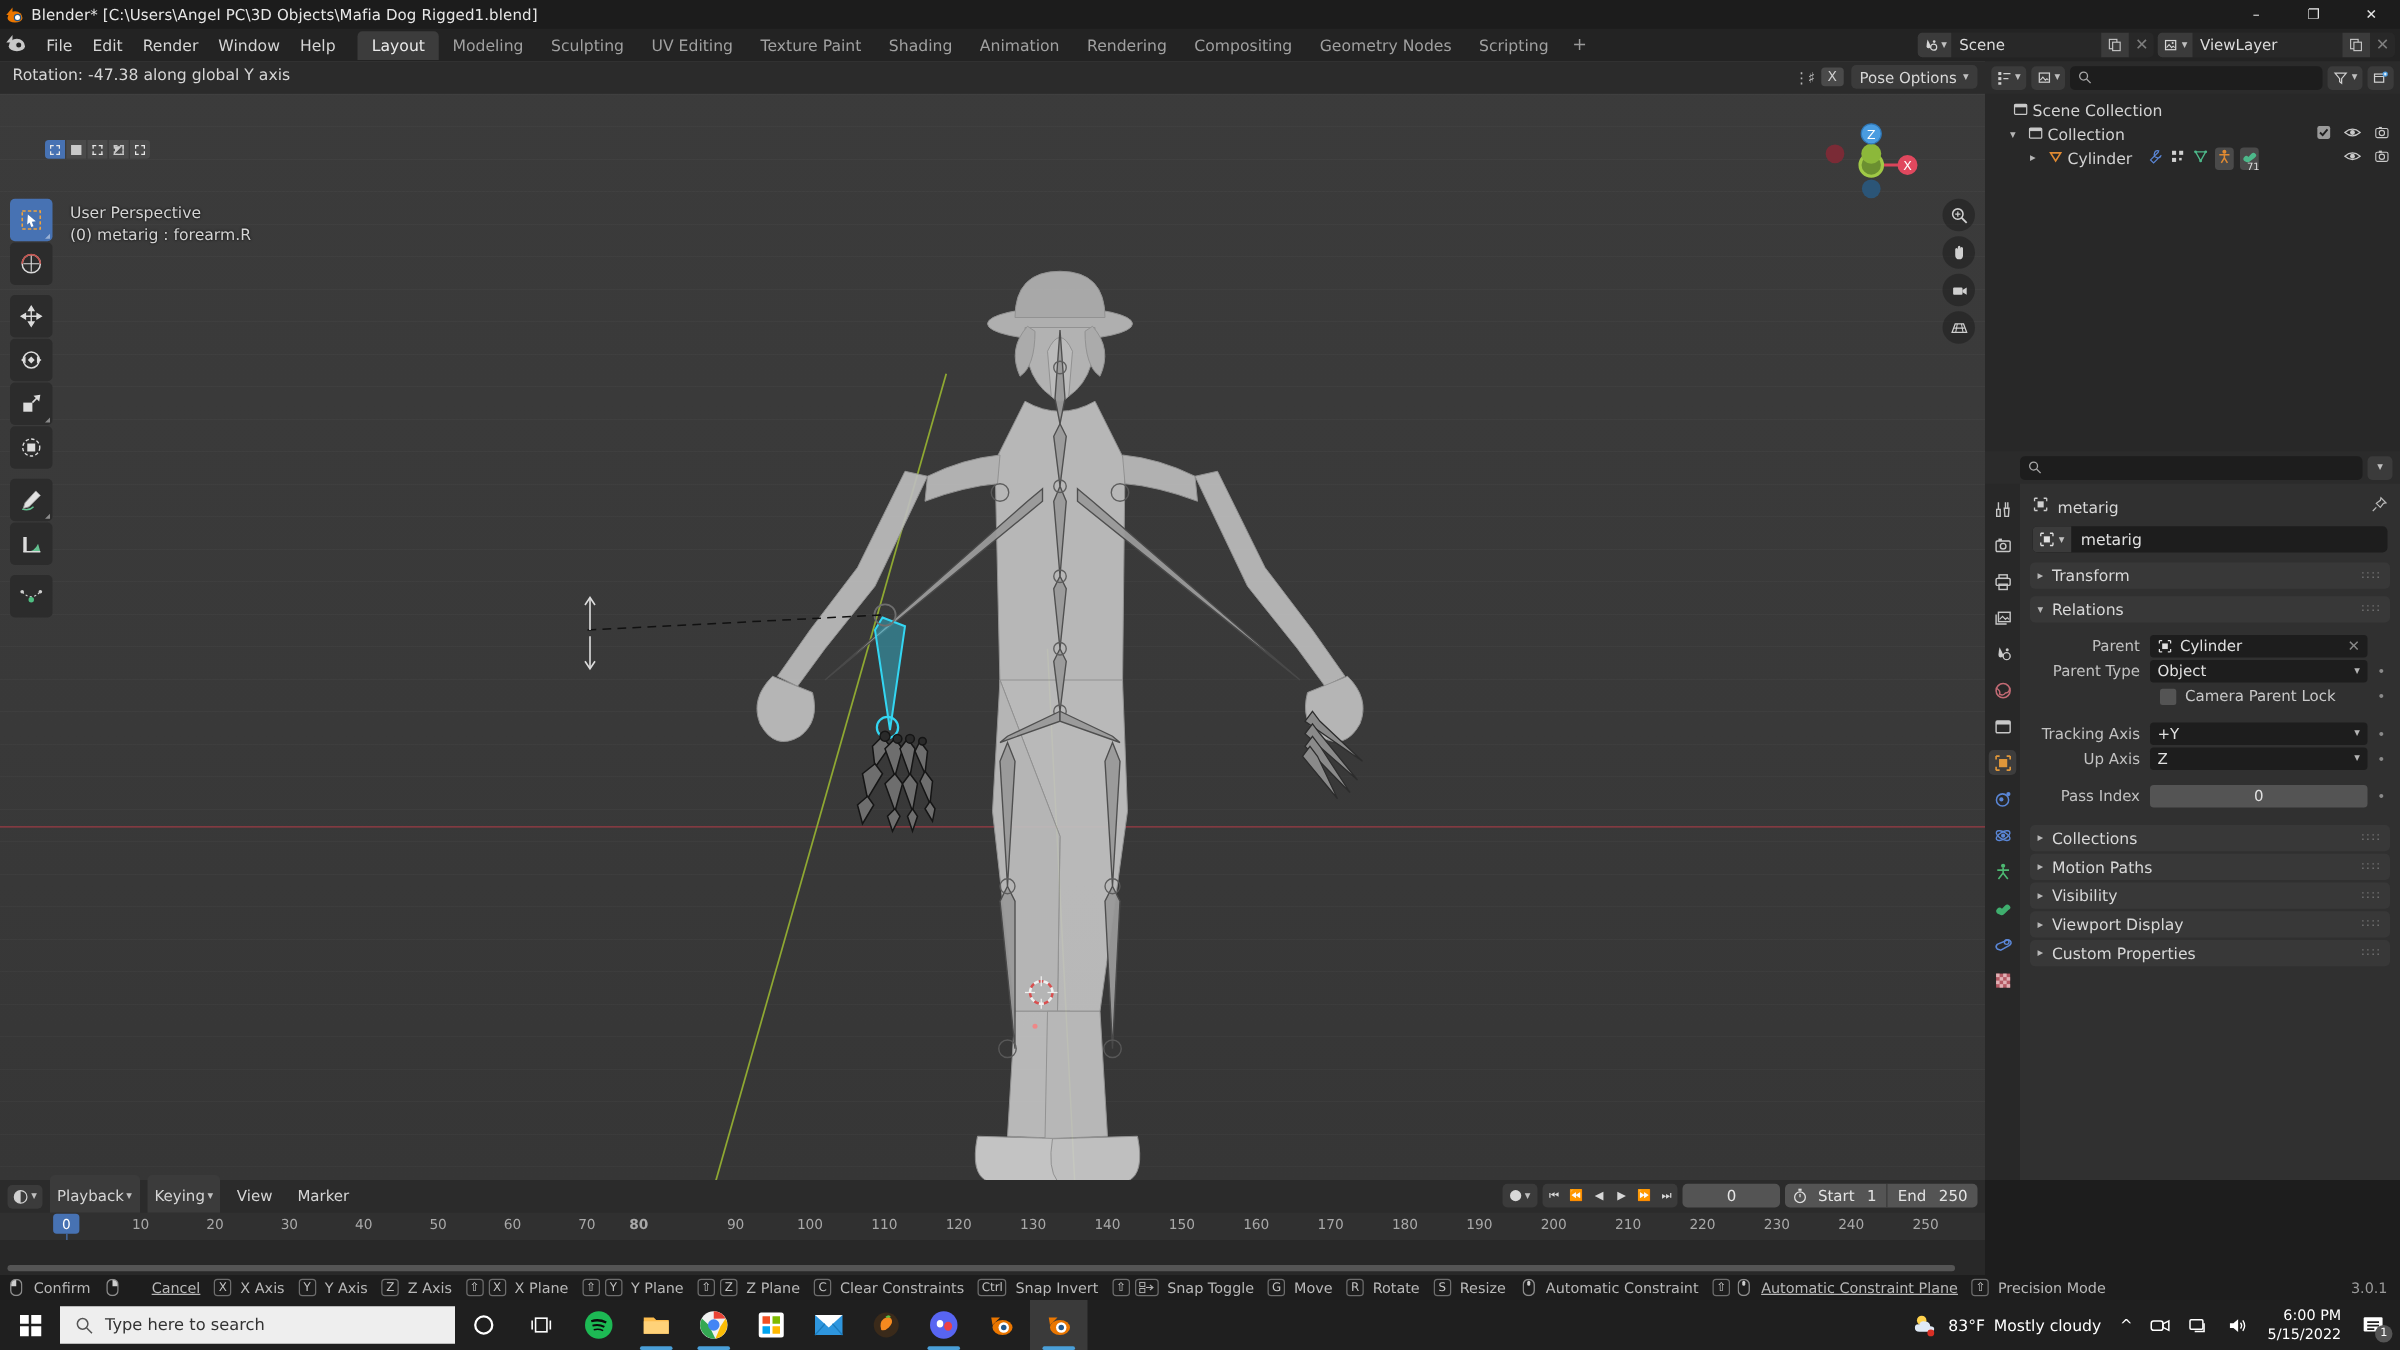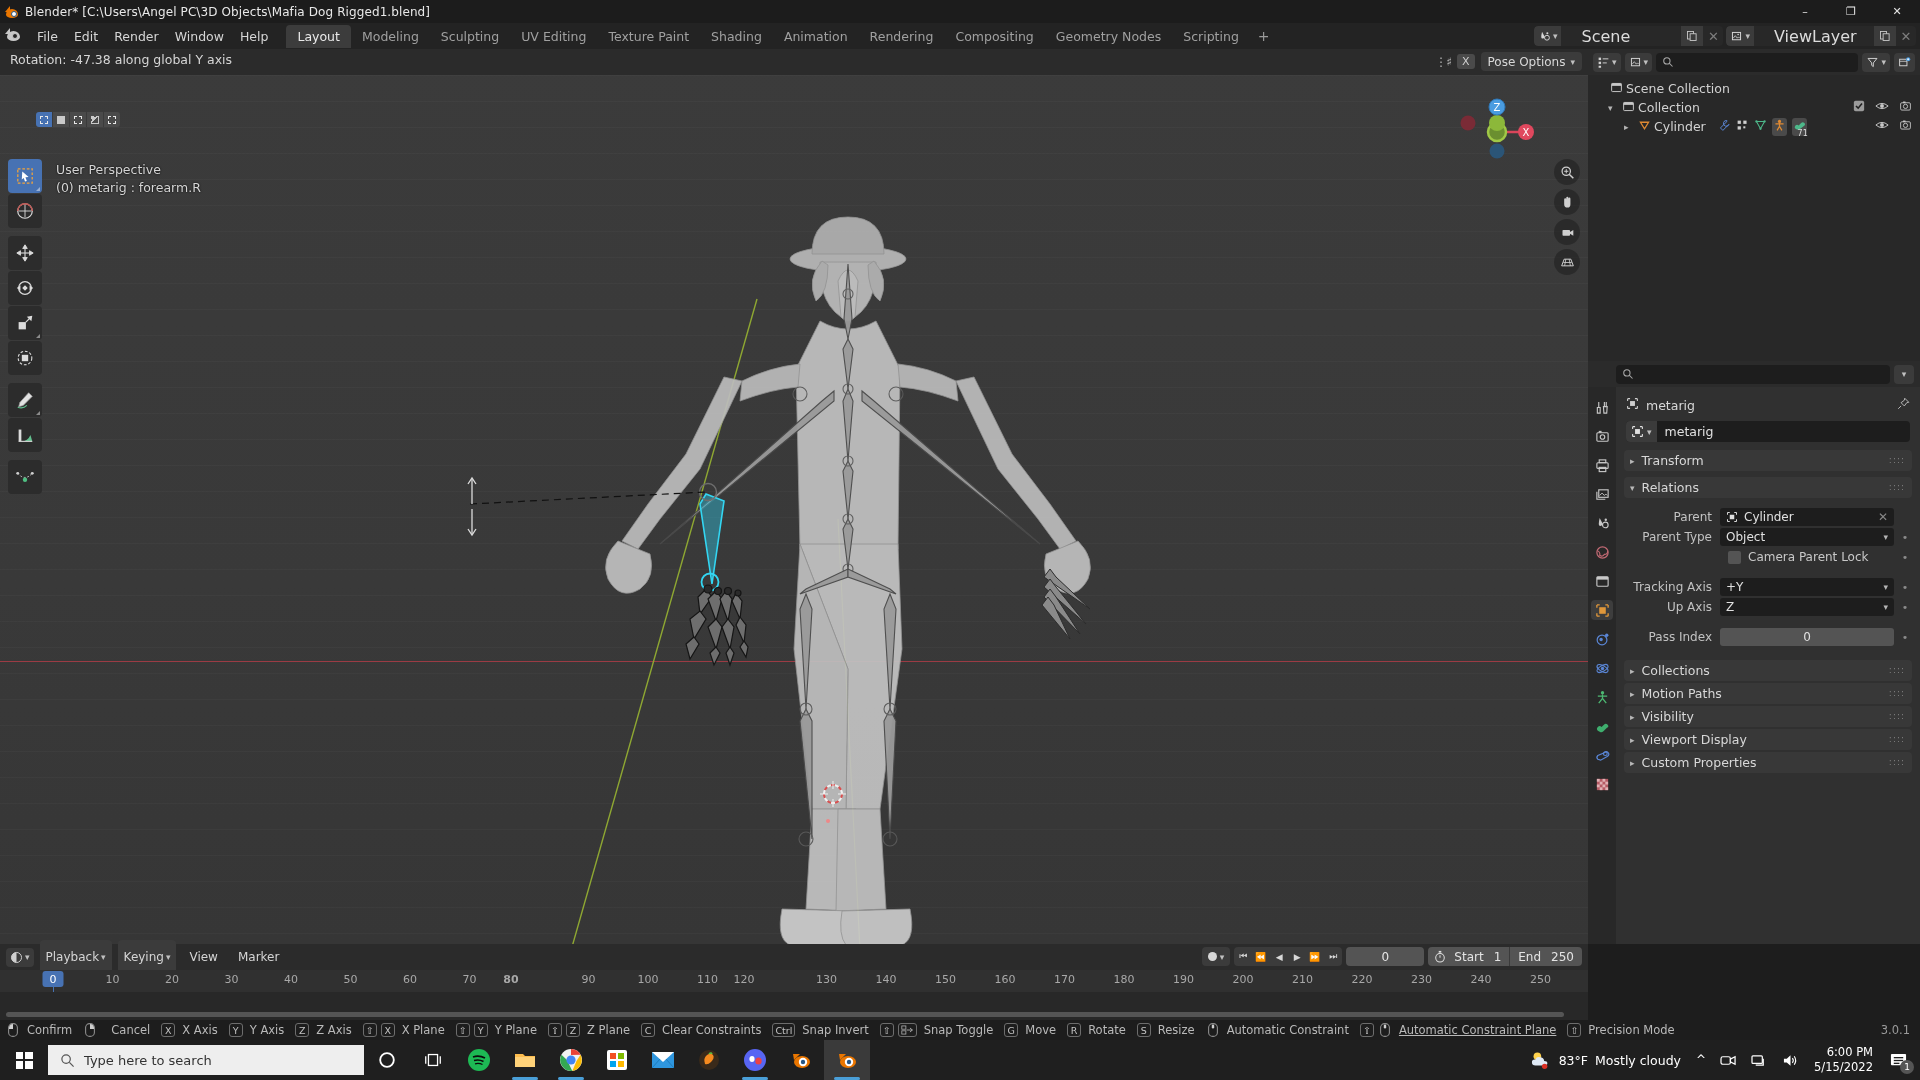--- a/index.html
+++ b/index.html
@@ -69,21 +69,21 @@
 
   .topbar-right { position: absolute; right: 4px; top: 3px; display: flex; align-items: center; gap: 3px; }
   .tb-field {
     display: flex; align-items: center; height: 20px; background: #282828;
     border-radius: 4px; overflow: hidden;
   }
   .tb-icon-btn {
     display: flex; align-items: center; gap: 2px; height: 20px; padding: 0 4px;
     background: #3b3b3b; border-radius: 4px 0 0 4px;
   }
-  .tb-name { font-size: 16px; color: #dcdcdc; padding: 0 8px 0 20px; min-width: 120px; }
+  .tb-name { font-size: 12px; color: #dcdcdc; padding: 0 8px 0 6px; min-width: 120px; }
   .tb-copy { width: 22px; height: 20px; background: #3b3b3b; display: flex; align-items: center; justify-content: center; }
   .tb-x { width: 20px; height: 20px; display: flex; align-items: center; justify-content: center;
           color: #7d7d7d; font-size: 13px; }
   .chev { font-size: 9px; color: #c0c0c0; }
 
   
   .viewport {
     position: absolute; left: 0; top: 49px; width: 1588px; height: 895px;
     background: #393939; overflow: hidden;
   }
@@ -1121,21 +1121,21 @@
         <div class="tl-tick" style="left: 172px;">20</div>
         <div class="tl-tick" style="left: 231.5px;">30</div>
         <div class="tl-tick" style="left: 291px;">40</div>
         <div class="tl-tick" style="left: 350.5px;">50</div>
         <div class="tl-tick" style="left: 410px;">60</div>
         <div class="tl-tick" style="left: 469.5px;">70</div>
         <div class="tl-tick" style="left: 511px; font-weight: bold;">80</div>
         <div class="tl-tick" style="left: 588.5px;">90</div>
         <div class="tl-tick" style="left: 648px;">100</div>
         <div class="tl-tick" style="left: 707.5px;">110</div>
-        <div class="tl-tick" style="left: 744px;">120</div>
+        <div class="tl-tick" style="left: 767px;">120</div>
         <div class="tl-tick" style="left: 826.5px;">130</div>
         <div class="tl-tick" style="left: 886px;">140</div>
         <div class="tl-tick" style="left: 945.5px;">150</div>
         <div class="tl-tick" style="left: 1005px;">160</div>
         <div class="tl-tick" style="left: 1064.5px;">170</div>
         <div class="tl-tick" style="left: 1124px;">180</div>
         <div class="tl-tick" style="left: 1183.5px;">190</div>
         <div class="tl-tick" style="left: 1243px;">200</div>
         <div class="tl-tick" style="left: 1302.5px;">210</div>
         <div class="tl-tick" style="left: 1362px;">220</div>
@@ -1163,21 +1163,21 @@
         </div>
         <div class="sb-item">
           <span class="key mouse" style="border: none;">
             <svg width="10" height="14" viewBox="0 0 10 14">
               <rect x="0.6" y="0.6" width="8.8" height="12.8" rx="4" fill="none" stroke="#8c8c8c" stroke-width="1.1"></rect>
               <path d="M5 1 L5 6 L1 6 L1 4.5 A4 4 0 0 1 5 1Z" fill="none"></path>
               <path d="M5 1 L5 6 L9 6 L9 4.5 A4 4 0 0 0 5 1Z" fill="#cfcfcf"></path>
               <rect x="3.8" y="1.5" width="2.4" height="4" rx="1.2" fill="none"></rect>
             </svg>
           </span>
-          <span style="margin-left: 10px;">Cancel</span>
+          <span style="margin-left: 20px; text-decoration: underline;">Cancel</span>
         </div>
         <div class="sb-item">
           <span class="key">X</span>
           <span style="margin-left: 3px;">X Axis</span>
         </div>
         <div class="sb-item">
           <span class="key">Y</span>
           <span style="margin-left: 3px;">Y Axis</span>
         </div>
         <div class="sb-item">

